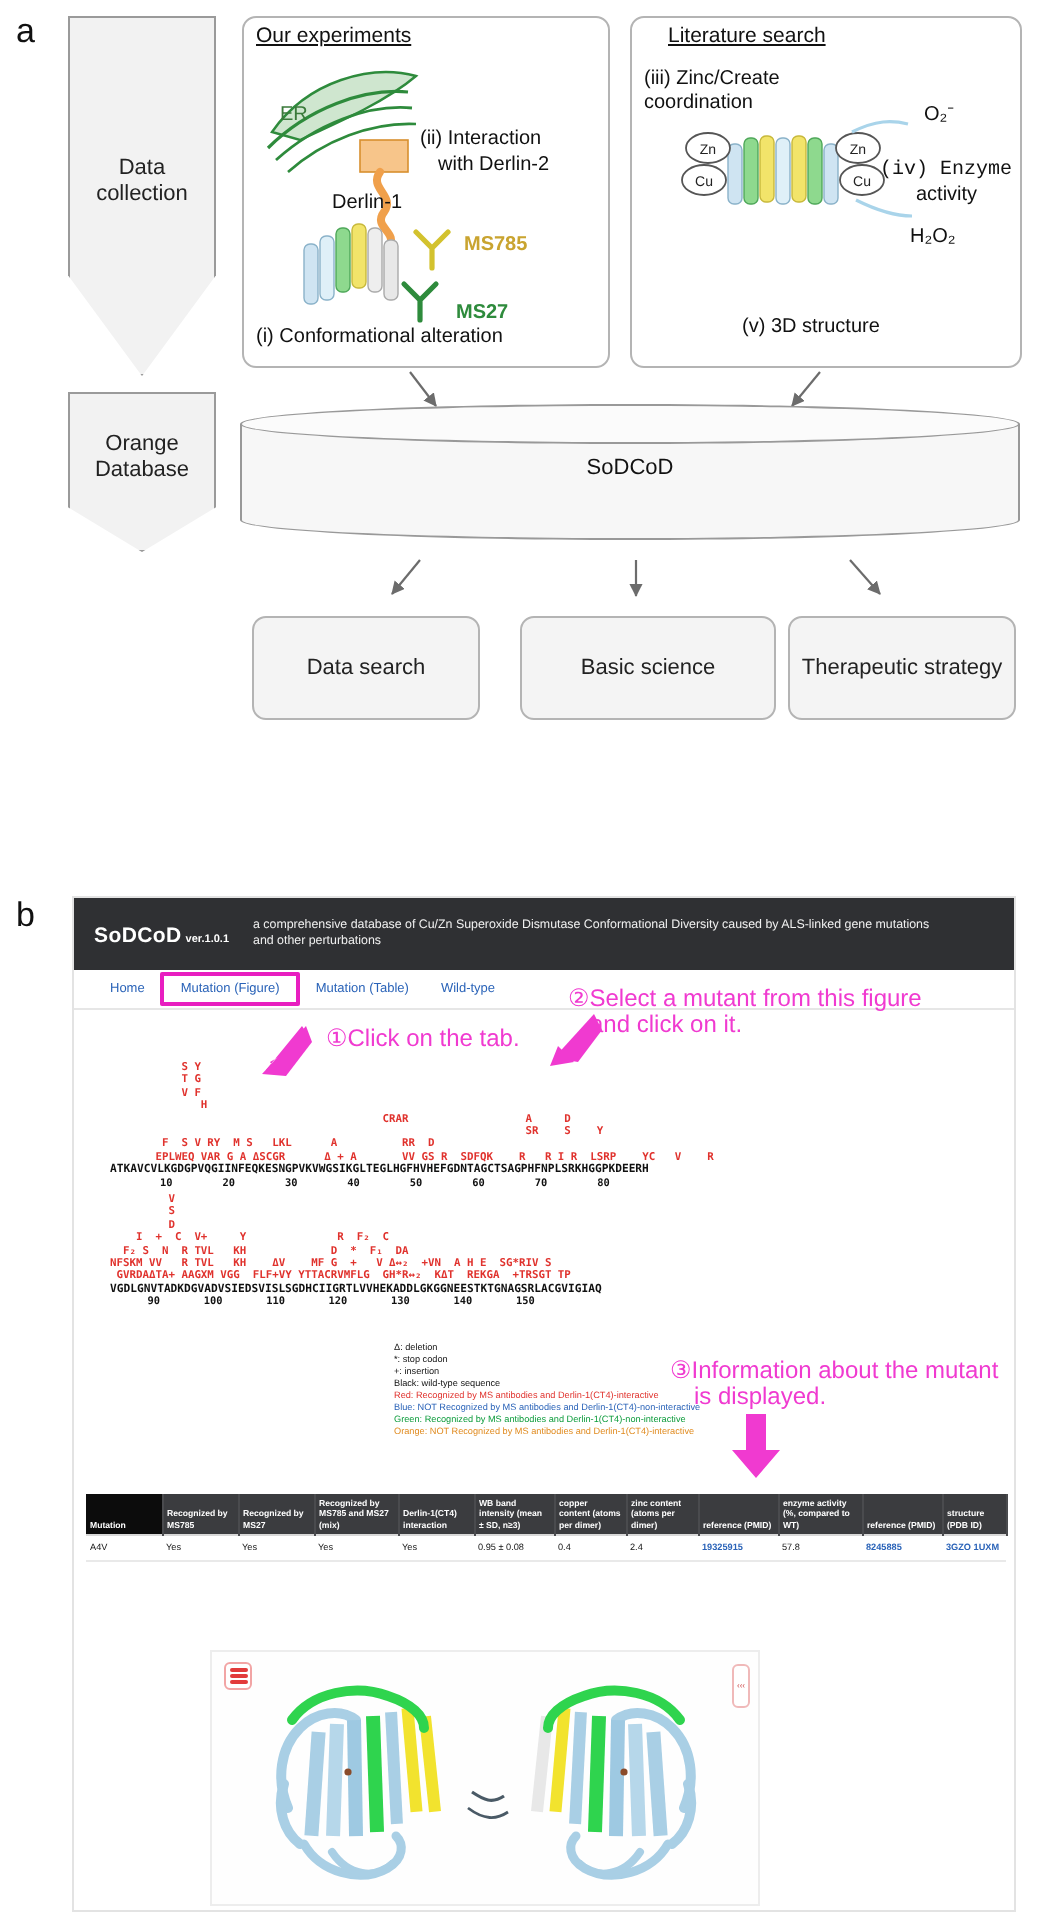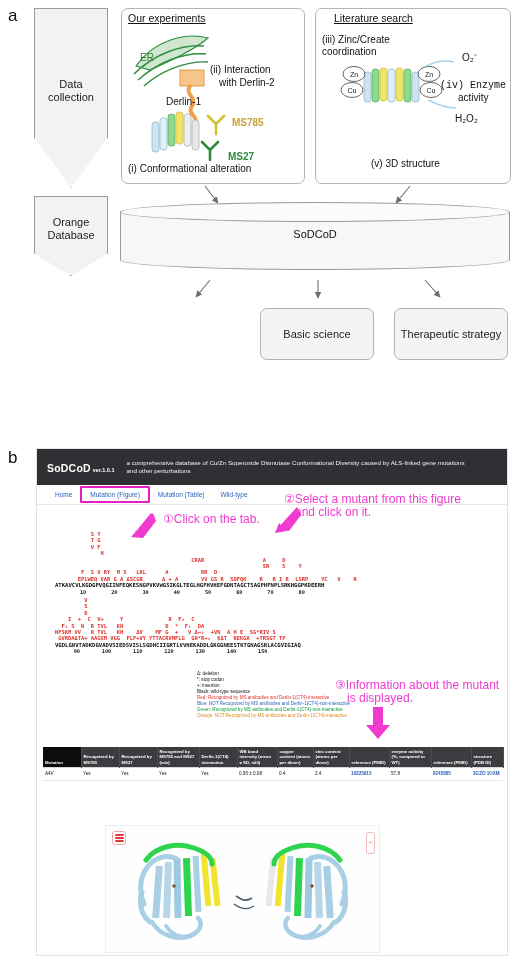--- a/index.html
+++ b/index.html
@@ -244,21 +244,24 @@
   <div class="alabel" style="left:458px; top:92px;">activity</div>
   <div class="alabel" style="left:371px; top:158px;">(v) 3D structure</div>
 
   <div class="cyl-wrap" style="left:120px; top:202px; width:390px; height:70px;">
     <div class="cyl-bot"></div>
     <div class="cyl-body"></div>
     <div class="cyl-top"></div>
     <div class="cyl-label">SoDCoD</div>
   </div>
 
-  <div class="usebox" style="left:260px; top:308px; width:114px; height:52px;">
+  <div class="usebox" style="left:126px; top:308px; width:114px; height:52px;">
+    <span>Data search</span>
+  </div>
+  <div class="usebox" style="left:260px; top:308px; width:128px; height:52px;">
     <span>Basic science</span>
   </div>
   <div class="usebox" style="left:394px; top:308px; width:114px; height:52px;">
     <span>Therapeutic strategy</span>
   </div>
 </div>
 
 <div id="panel-b">
 
   <div class="panel-letter" style="left:8px; top:18px;">b</div>

